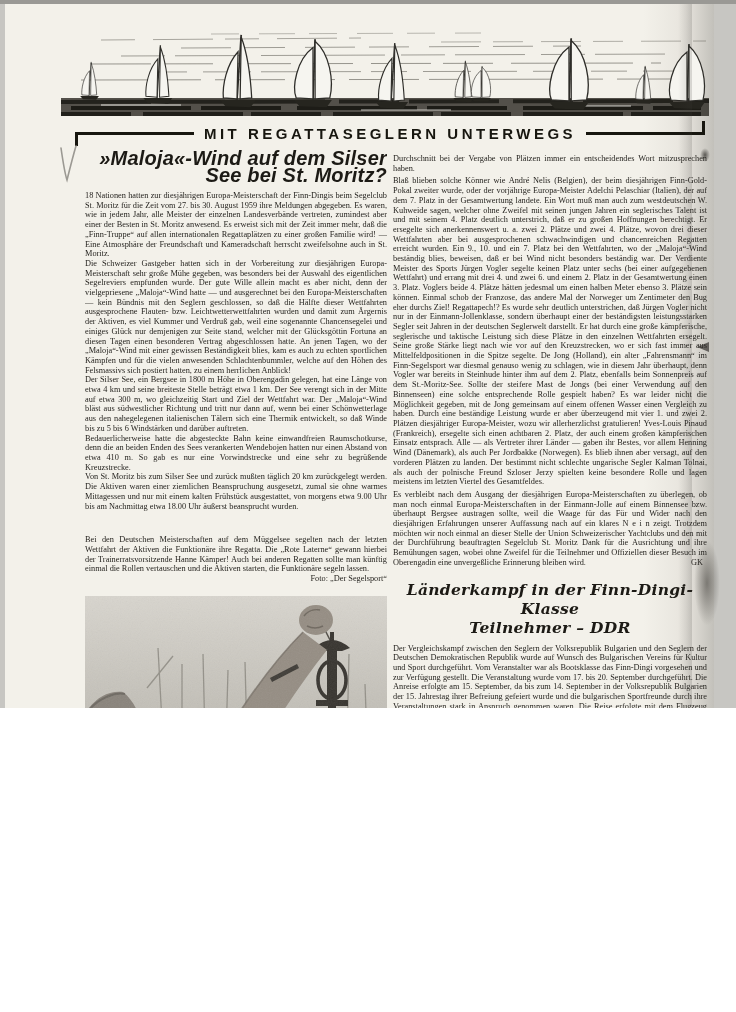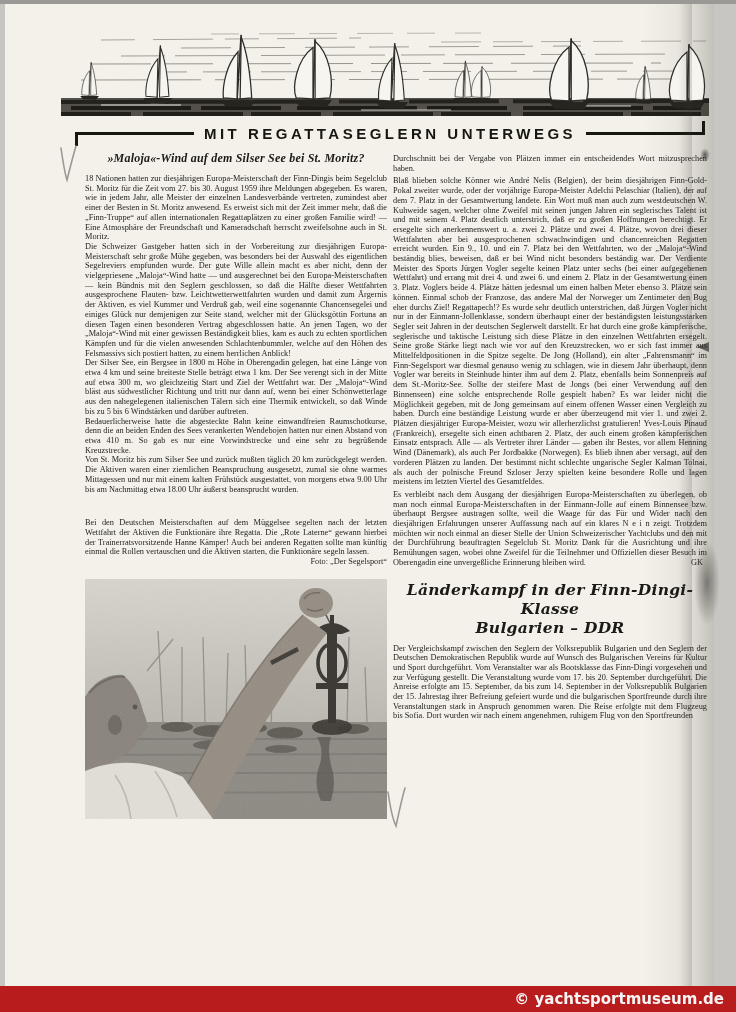--- a/index.html
+++ b/index.html
@@ -1,17 +1,17 @@
 <!DOCTYPE html>
 <html><head>
 <meta charset="utf-8">
 <style>
   html,body{margin:0;padding:0;}
   body{width:736px;height:1012px;font-family:"Liberation Serif",serif;}
-  .scan{position:relative;width:736px;height:1012px;background:#c7c6c2;overflow:hidden;}
+  .scan{position:relative;width:736px;height:708px;background:#c7c6c2;overflow:hidden;}
   .scan::before{content:"";position:absolute;left:0;top:0;width:736px;height:4px;background:#9a9995;}
   .page{position:absolute;left:5px;top:4px;width:709px;height:984px;background:#f3f1ea;
         background:linear-gradient(to right,#f3f1ea 0%,#f3f1ea 90%,#e7e4dd 96%,#c2c0ba 100%);}
   .page-curl-shadow{position:absolute;right:22px;top:0;width:14px;height:984px;
         background:linear-gradient(to right,rgba(0,0,0,0) 0%,rgba(60,58,54,0.18) 100%);}
   .thumb-smudge{position:absolute;left:694px;top:540px;width:26px;height:86px;border-radius:50%;
         background:radial-gradient(ellipse at center,rgba(58,55,50,0.55) 0%,rgba(58,55,50,0) 70%);}
   .edge-mark-1{position:absolute;left:700px;top:148px;width:10px;height:14px;border-radius:50%;
         background:radial-gradient(ellipse,rgba(40,38,34,.7),rgba(40,38,34,0) 70%);}
   .edge-mark-2{position:absolute;left:697px;top:342px;width:12px;height:10px;
@@ -24,22 +24,22 @@
         letter-spacing:3.5px;color:#17160f;white-space:nowrap;padding:0 10px;}
   .rule{position:relative;height:3px;background:#17160f;flex:1;}
   .rule-left::before{content:"";position:absolute;left:0;top:3px;width:3px;height:11px;background:#17160f;}
   .rule-right::before{content:"";position:absolute;right:0;bottom:3px;width:3px;height:11px;background:#17160f;}
 
   
   .col{position:absolute;font-size:8.3px;line-height:9.7px;color:#262420;text-align:justify;overflow:hidden;}
   .col p{margin:0;}
   .left-col{left:80px;top:146px;width:302px;height:838px;}
   .right-col{left:388px;top:150px;width:314px;height:836px;}
-  h2.script{font-style:italic;font-weight:bold;font-size:12px;line-height:17px;
-        font-family:Liberation Serif, serif;color:#1c1a15;margin:0 0 7px 0;text-align:center;letter-spacing:0.2px;}
+  h2.script{font-style:italic;font-weight:bold;font-size:20px;line-height:17px;
+        font-family:Liberation Sans, sans-serif;color:#1c1a15;margin:0 0 7px 0;text-align:right;letter-spacing:0.2px;}
   h2.script2{font-style:italic;font-weight:bold;font-size:15.5px;line-height:19px;
         font-family:"DejaVu Serif",serif;color:#1c1a15;margin:12px 0 7px 0;text-align:center;letter-spacing:0.3px;}
   .caption{margin-top:24px !important;}
   .credit{float:right;margin-left:16px;}
   .sig{float:right;padding-right:4px;}
   .photo{margin-top:12px;width:302px;height:240px;background:#b9b6ae;}
   .pgap{margin-top:3px !important;}
 
   .checkmark{position:absolute;}
   .checkmark.cm1{left:52px;top:140px;}
@@ -215,21 +215,21 @@
     <div class="col right-col">
       <p>Durchschnitt bei der Vergabe von Plätzen immer ein entscheidendes Wort mitzusprechen haben.</p>
       <p class="pgap">Blaß blieben solche Könner wie André Nelis (Belgien), der beim diesjährigen Finn-Gold-Pokal zweiter wurde, oder der vorjährige Europa-Meister Adelchi Pelaschiar (Italien), der auf dem 7. Platz in der Gesamtwertung landete. Ein Wort muß man auch zum westdeutschen W. Kuhweide sagen, welcher ohne Zweifel mit seinen jungen Jahren ein seglerisches Talent ist und mit seinem 4. Platz deutlich unterstrich, daß er zu großen Hoffnungen berechtigt. Er ersegelte sich anerkennenswert u. a. zwei 2. Plätze und zwei 4. Plätze, wovon drei dieser Wettfahrten aber bei ausgesprochenen schwachwindigen und chancenreichen Regatten erreicht wurden. Ein 9., 10. und ein 7. Platz bei den Wettfahrten, wo der „Maloja“-Wind beständig blies, beweisen, daß er bei Wind nicht besonders beständig war. Der Verdiente Meister des Sports Jürgen Vogler segelte keinen Platz unter sechs (bei einer aufgegebenen Wettfahrt) und errang mit drei 4. und zwei 6. und einem 2. Platz in der Gesamtwertung einen 3. Platz. Voglers beide 4. Plätze hätten jedesmal um einen halben Meter ebenso 3. Plätze sein können. Einmal schob der Franzose, das andere Mal der Norweger um Zentimeter den Bug eher durchs Ziel! Regattapech!? Es wurde sehr deutlich unterstrichen, daß Jürgen Vogler nicht nur in der Einmann-Jollenklasse, sondern überhaupt einer der beständigsten leistungsstarken Segler seit Jahren in der deutschen Seglerwelt darstellt. Er hat durch eine große kämpferische, seglerische und taktische Leistung sich diese Plätze in den einzelnen Wettfahrten ersegelt. Seine große Stärke liegt nach wie vor auf den Kreuzstrecken, wo er sich fast immer aus Mittelfeldpositionen in die Spitze segelte. De Jong (Holland), ein alter „Fahrensmann“ im Finn-Segelsport war diesmal genauso wenig zu schlagen, wie in diesem Jahr überhaupt, denn Vogler war bereits in Steinhude hinter ihm auf dem 2. Platz, ebenfalls beim Sonnenpreis auf dem St.-Moritz-See. Sollte der steifere Mast de Jongs (bei einer Verwendung auf den Binnenseen) eine solche entsprechende Rolle gespielt haben? Es war leider nicht die Möglichkeit gegeben, mit de Jong gemeinsam auf einem offenen Wasser einen Vergleich zu haben. Durch eine beständige Leistung wurde er aber überzeugend mit vier 1. und zwei 2. Plätzen diesjähriger Europa-Meister, wozu wir allerherzlichst gratulieren! Yves-Louis Pinaud (Frankreich), ersegelte sich einen achtbaren 2. Platz, der auch einem großen kämpferischen Einsatz entsprach. Alle — als Vertreter ihrer Länder — gaben ihr Bestes, vor allem Henning Wind (Dänemark), als auch Per Jordbakke (Norwegen). Es blieb ihnen aber versagt, auf den vorderen Plätzen zu landen. Der bestimmt nicht schlechte ungarische Segler Kalman Tolnai, als auch der polnische Freund Szloser Jerzy spielten keine besondere Rolle und lagen meistens im letzten Viertel des Gesamtfeldes.</p>
       <p class="pgap">
         <span>Es verbleibt nach dem Ausgang der diesjährigen Europa-Meisterschaften zu überlegen, ob man noch einmal Europa-Meisterschaften in der Einmann-Jolle auf einem Binnensee bzw. überhaupt Bergsee austragen sollte, weil die Waage für das Für und Wider nach den diesjährigen Erfahrungen unserer Auffassung nach auf ein klares N e i n zeigt. Trotzdem möchten wir noch einmal an dieser Stelle der Union Schweizerischer Yachtclubs und den mit der Durchführung beauftragten Segelclub St. Moritz Dank für die Ausrichtung und ihre Bemühungen sagen, wobei ohne Zweifel für die Teilnehmer und Offiziellen dieser Besuch im Oberengadin eine unvergeßliche Erinnerung bleiben wird.</span>
         <span class="sig">GK</span>
       </p>
 
       <h2 class="script2">
         <span>Länderkampf in der Finn-Dingi-Klasse</span><br>
-        <span>Bulgarien – DDR</span>
+        <span>Teilnehmer – DDR</span>
       </h2>
       <p>Der Vergleichskampf zwischen den Seglern der Volksrepublik Bulgarien und den Seglern der Deutschen Demokratischen Republik wurde auf Wunsch des Bulgarischen Vereins für Kultur und Sport durchgeführt. Vom Veranstalter war als Bootsklasse das Finn-Dingi vorgesehen und zur Verfügung gestellt. Die Veranstaltung wurde vom 17. bis 20. September durchgeführt. Die Anreise erfolgte am 15. September, da bis zum 14. September in der Volksrepublik Bulgarien der 15. Jahrestag ihrer Befreiung gefeiert wurde und die bulgarischen Sportfreunde durch ihre Veranstaltungen stark in Anspruch genommen waren. Die Reise erfolgte mit dem Flugzeug bis Sofia. Dort wurden wir nach einem angenehmen, ruhigem Flug von den Sportfreunden</p>
     </div>
 
     <div class="page-curl-shadow"></div>
   </div>
 
   <div class="thumb-smudge"></div>
   <div class="edge-mark-1"></div>
   <div class="edge-mark-2"></div>

